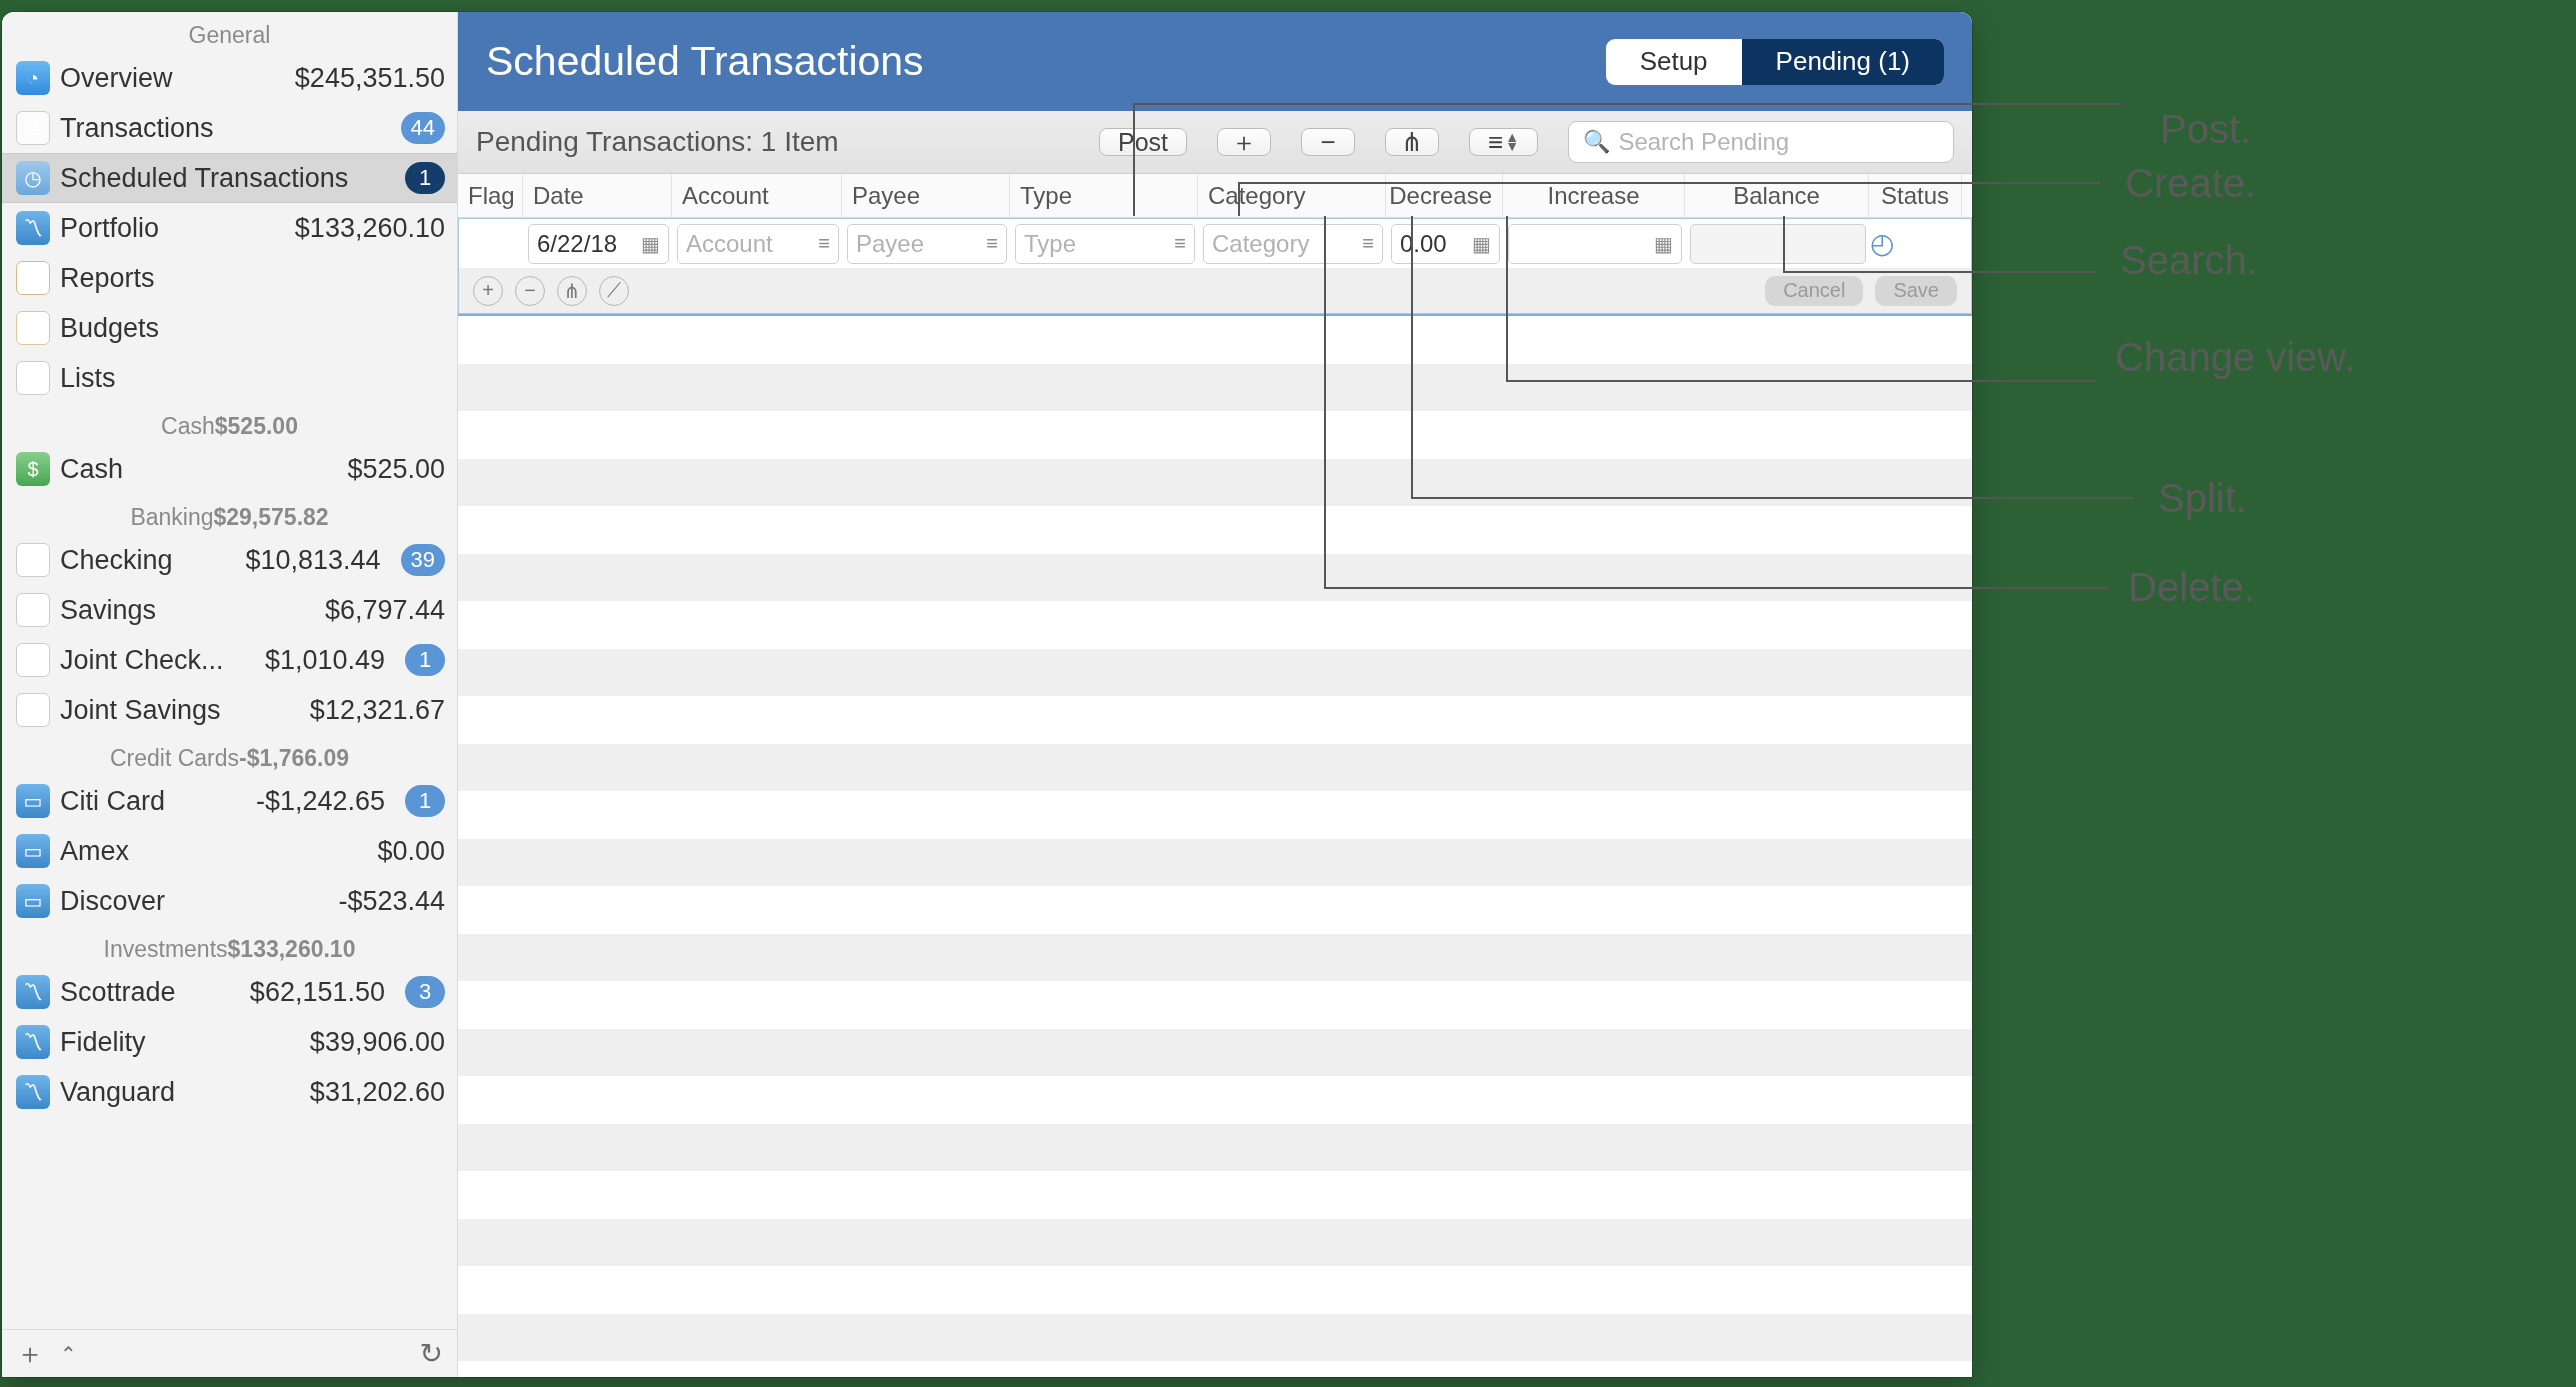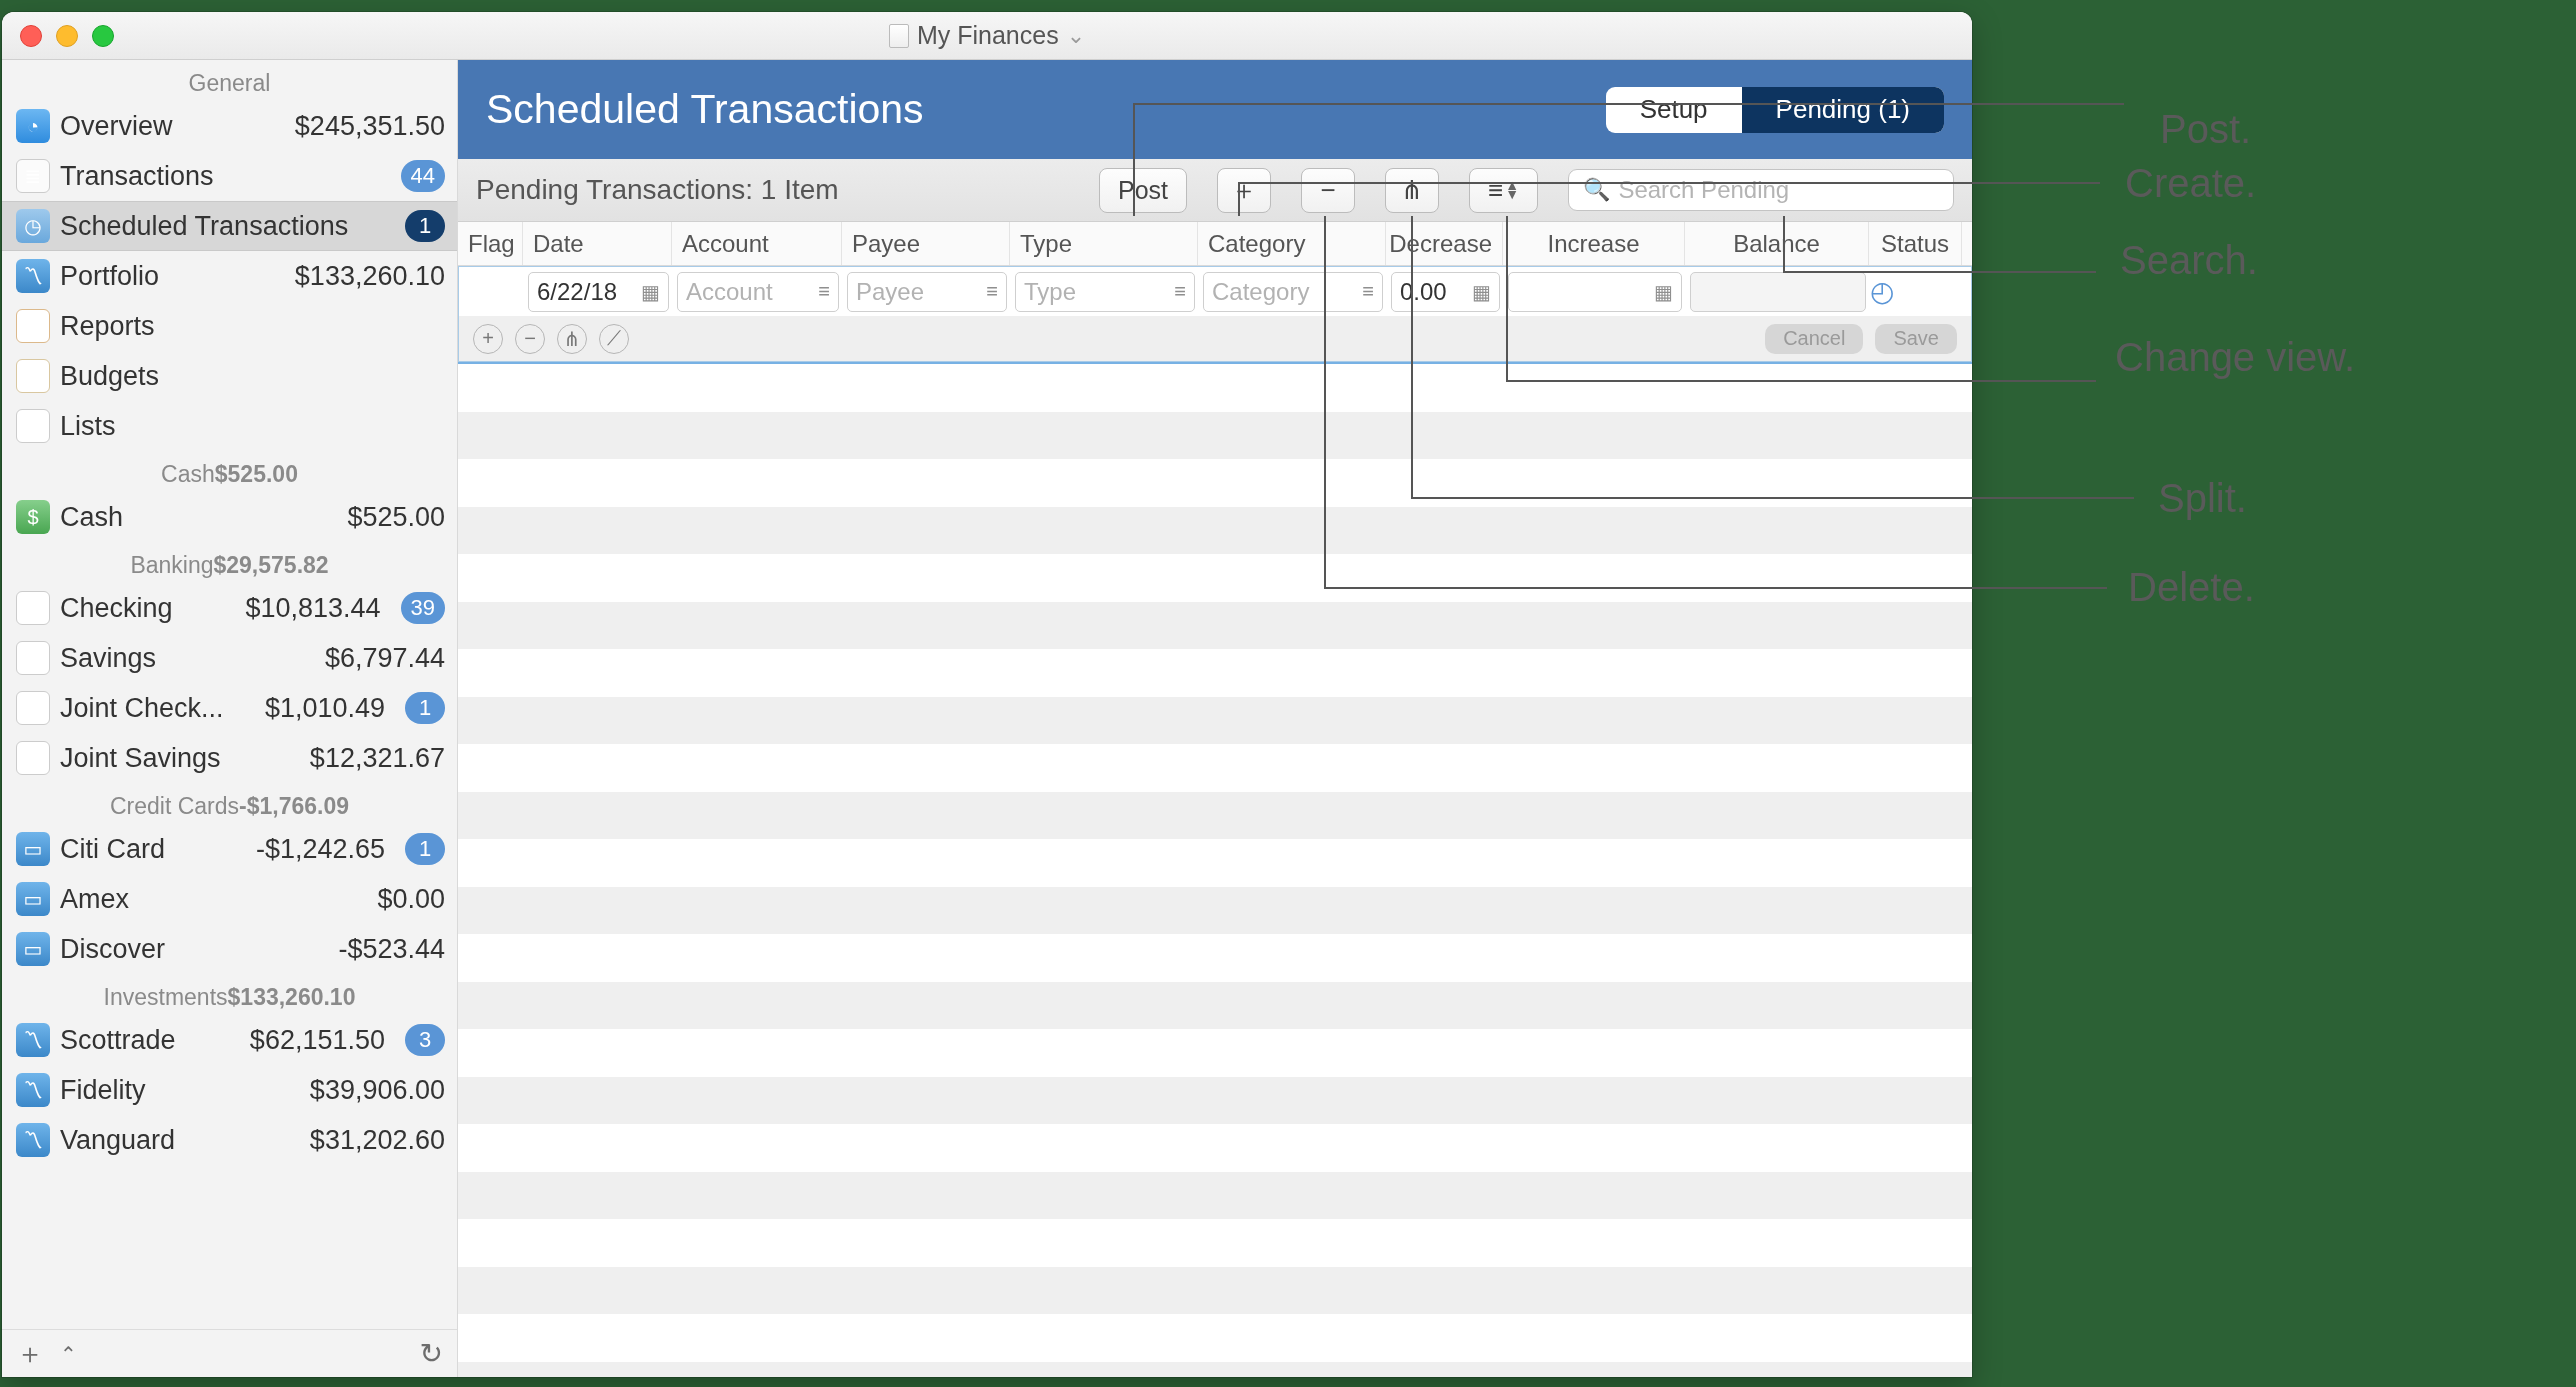--- a/index.html
+++ b/index.html
@@ -71,21 +71,21 @@
   .sbfoot .btn{font-size:28px;}
   
   .main{ flex:1; display:flex; flex-direction:column; background:#fff;}
   .mhdr{ height:99px; background:#4877b3; color:#fff; display:flex; align-items:center; padding:0 28px;}
   .mhdr h1{ font-size:41px; font-weight:400;}
   .seg{ margin-left:auto; display:flex; background:#fff; border-radius:9px; overflow:hidden; height:46px;}
   .seg .s{ padding:0 34px; display:flex; align-items:center; font-size:26px; color:#333; cursor:default;}
   .seg .s.act{ background:#0d3460; color:#fff;}
   .toolbar{ height:63px; background:linear-gradient(#ececec,#e2e2e2); border-bottom:1px solid #cfcfcf; display:flex; align-items:center; padding:0 18px; gap:30px;}
   .toolbar .tlabel{ font-size:28px; color:#555; margin-right:auto;}
-  .tbtn{ height:45px; border:1px solid #bcbcbc; border-radius:8px; background:linear-gradient(#fdfdfd,#f1f1f1); display:flex; align-items:center; justify-content:center; padding:0 18px; color:#444; font-size:25px; cursor:default; min-width:54px;}
+  .tbtn{ height:28px; border:1px solid #bcbcbc; border-radius:8px; background:linear-gradient(#fdfdfd,#f1f1f1); display:flex; align-items:center; justify-content:center; padding:0 18px; color:#444; font-size:25px; cursor:default; min-width:54px;}
   .tbtn.icon{ padding:0; width:54px; font-size:26px;}
   .search{ height:42px; border:1px solid #c4c4c4; border-radius:9px; background:#fff; display:flex; align-items:center; padding:0 14px; color:#9a9a9a; width:386px; gap:8px;}
   .search input{ border:none; outline:none; font-size:24px; color:#333; flex:1;}
   .search input::placeholder{color:#b4b4b4;}
   
   .thead{ height:44px; border-bottom:1px solid #dadada; display:flex; font-size:24px; color:#555; background:#fafafa;}
   .thead .c{ border-right:1px solid #e4e4e4; padding:0 10px; display:flex; align-items:center; overflow:hidden;}
   .c-flag{width:65px;} .c-date{width:149px;} .c-acct{width:170px;} .c-payee{width:168px;} .c-type{width:188px;} .c-cat{width:188px;} .c-dec{width:117px;justify-content:flex-end;} .c-inc{width:182px;justify-content:center;} .c-bal{width:184px;justify-content:center;} .c-stat{width:93px;justify-content:center;border-right:none;}
   .editrow-wrap{ border-bottom:2px solid #77b1e4;}
   .editrow{ display:flex; height:50px; align-items:center; background:#fff; border:1px solid #a8cbe8; border-bottom:none;}
@@ -101,32 +101,20 @@
   
   .anno{position:absolute;font-size:40px;color:#5a5a5a;}
   .conn{position:absolute;border-top:2px solid #555;}
   .connv{position:absolute;border-left:2px solid #555;}
   .updown{display:inline-flex;flex-direction:column;line-height:9px;font-size:14px;color:#666;margin-left:2px;}
 </style>
 </head>
 <body>
 
 <div class="window">
-  <div class="titlebar">
-    <div class="traffic">
-      <div class="tl red"></div>
-      <div class="tl yel"></div>
-      <div class="tl grn"></div>
-    </div>
-    <div class="doc-title">
-      <span class="pg-icon"></span>
-      <span>My Finances</span>
-      <span class="chev">⌄</span>
-    </div>
-  </div>
 
   <div class="body">
 
     <div class="sidebar">
       <div class="sblist" id="sblist">
           <div class="grouphdr">
             <span>General</span>
             <span class="gval"></span>
           </div>
           <div class="sbitem">

